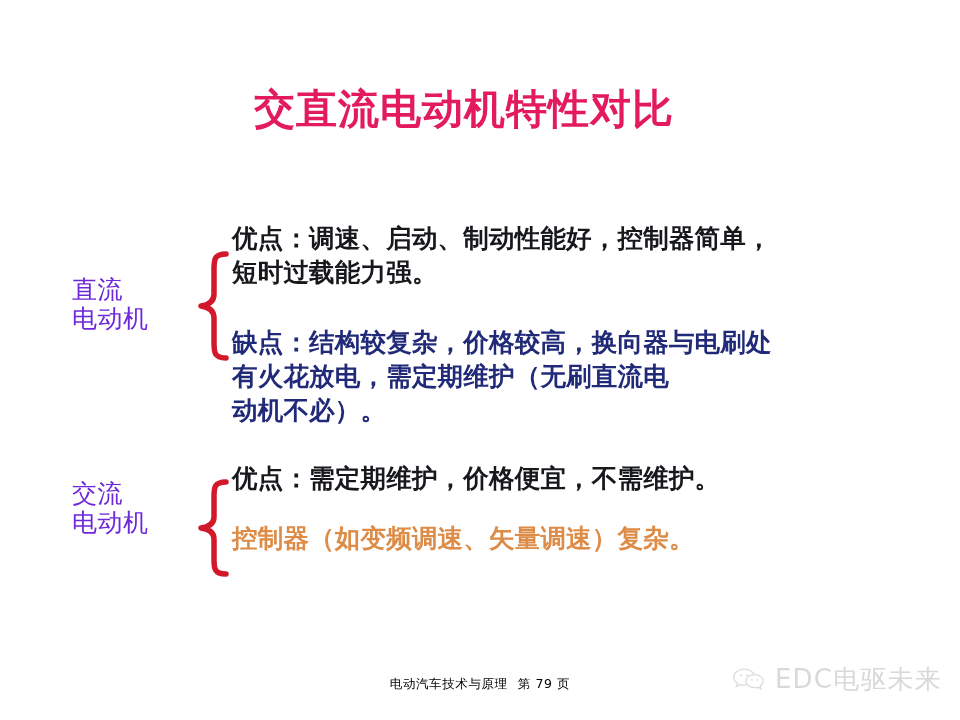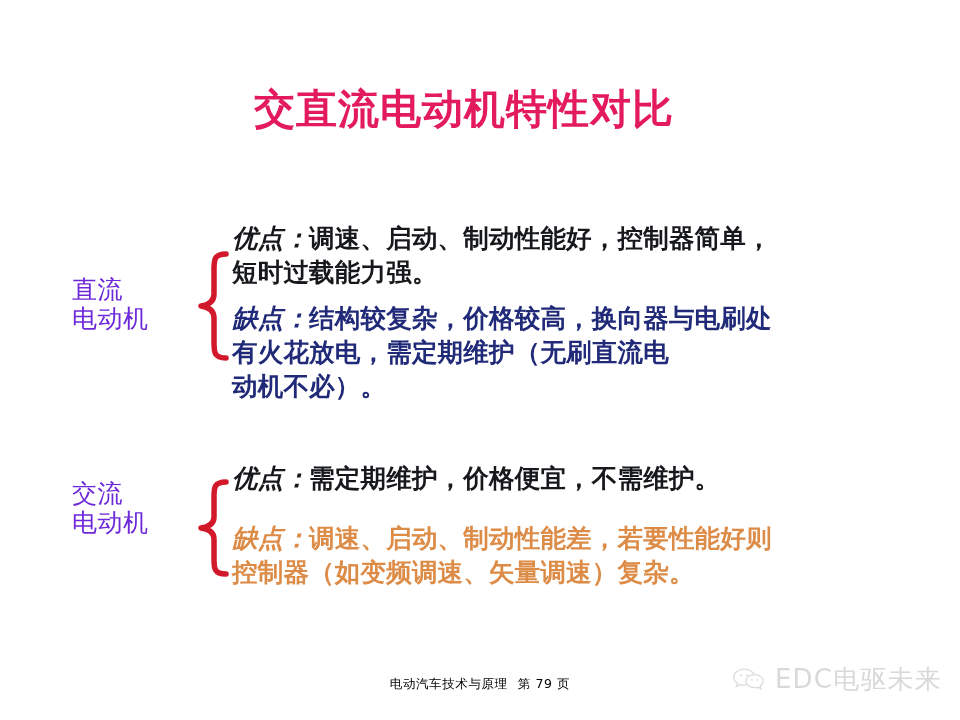--- a/index.html
+++ b/index.html
@@ -66,41 +66,40 @@
   .row {
     position: relative;
     display: block;
     font-size: 25.5px;
     line-height: 1.33;
     font-weight: bold;
     letter-spacing: 0.2px;
   }
   .row .row-head {
     display: inline;
-    font-style: italic;
   }
   .row .row-body {
     display: inline;
   }
   .row-text {
     display: block;
     text-indent: 0;
   }
   
   .row-text.hang {
     padding-left: 88px;
     text-indent: -88px;
   }
 
   .c-black { color: #16181c; }
   .c-navy  { color: #212a78; }
   .c-orange{ color: #dd8c48; }
 
   #row-dc-pros { margin-top: 0px; }
-  #row-dc-cons { margin-top: 12px; }
+  #row-dc-cons { margin-top: 36px; }
   #row-ac-pros { margin-top: 0px; }
   #row-ac-cons { margin-top: 26px; }
 
   
   .footer {
     position: absolute;
     left: 0;
     top: 676px;
     width: 960px;
     text-align: center;
@@ -178,23 +177,20 @@
 
   <div class="rows">
 
     <div class="row c-black" id="row-ac-pros">
       <div class="row-text hang">
         <span class="row-head">优点：</span><span class="row-body">需定期维护，价格便宜，不需维护。</span>
       </div>
     </div>
 
     <div class="row c-orange" id="row-ac-cons">
-      <div class="row-text hang">
-        <span class="row-head">缺点：</span><span class="row-body">调速、启动、制动性能差，若要性能好则</span>
-      </div>
       <div class="row-text hang">控制器（如变频调速、矢量调速）复杂。</div>
     </div>
 
   </div>
 </div>
 
 <div class="footer">
   <span>电动汽车技术与原理</span><span class="page-no">第 79 页</span>
 </div>
 

